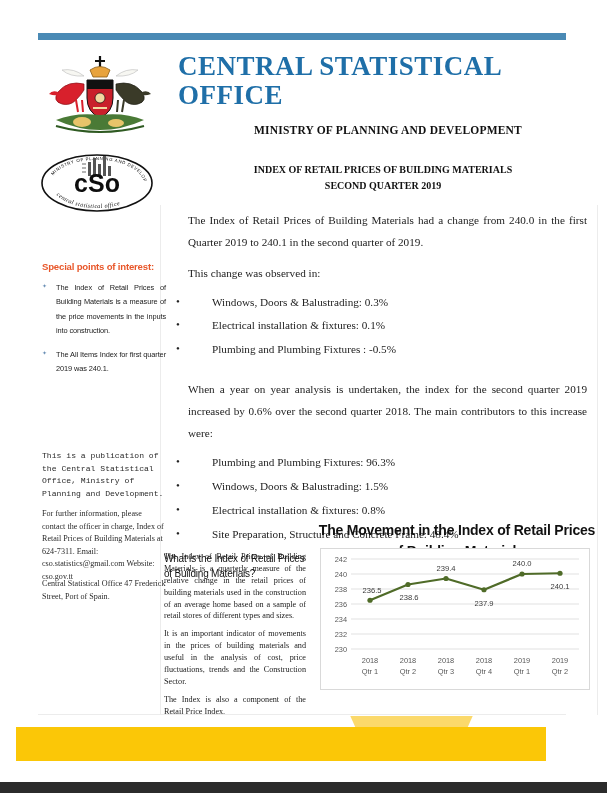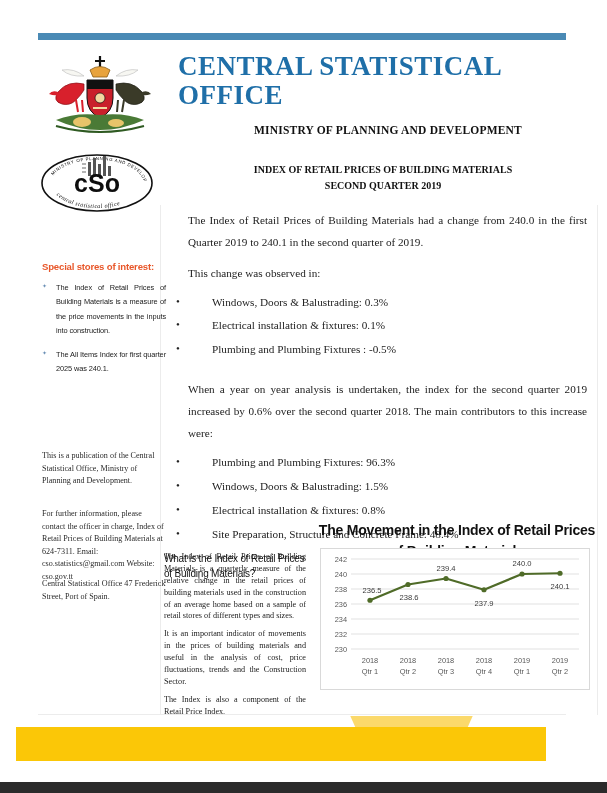--- a/index.html
+++ b/index.html
@@ -51,21 +51,21 @@
     font-family:"Liberation Sans",sans-serif;letter-spacing:-0.2px;}
   .spi-list{position:absolute;left:42px;top:281px;width:124px;
     font-family:"Liberation Sans",sans-serif;font-size:7.4px;color:#1a1a1a;
     line-height:1.95;letter-spacing:-0.1px;}
   .spi-list li{position:relative;list-style:none;padding-left:14px;margin-bottom:9px;text-align:justify;}
   .spi-list li:before{content:"\2726";position:absolute;left:0;top:0;color:#6a8fb5;font-size:6px;}
   .spi-list{padding:0;margin:0;}
 
   .side-block{position:absolute;left:42px;width:124px;
     font-family:"Liberation Serif",serif;font-size:8.1px;color:#2a2a2a;line-height:1.55;}
-  .sb1{top:450px;}
+  .sb1{top:450px;font-family:Liberation Mono, monospace;}
   .sb2{top:508px;}
   .sb3{top:578px;}
 
   
   .mid-head{position:absolute;left:164px;top:551px;width:142px;
     font-family:"Liberation Sans",sans-serif;font-weight:normal;font-size:10px;
     color:#111;line-height:1.5;letter-spacing:-0.2px;}
   .mid-body{position:absolute;left:164px;top:551px;width:142px;
     font-size:8.2px;color:#222;line-height:1.45;text-align:justify;}
   .mid-body p{margin:0 0 6px 0;}
@@ -169,24 +169,24 @@
     <div class="gap"></div>
     <p>When a year on year analysis is undertaken, the index for the second quarter 2019 increased by 0.6% over the second quarter 2018.  The main contributors to this increase were:</p>
     <ul class="blist">
       <li>Plumbing and Plumbing Fixtures: 96.3%</li>
       <li>Windows, Doors &amp; Balustrading: 1.5%</li>
       <li>Electrical installation &amp; fixtures: 0.8%</li>
       <li>Site Preparation, Structure and Concrete Frame: 48.4%</li>
     </ul>
   </div>
 
-  <div class="spi-head">Special stores of interest:</div>
+  <div class="spi-head">Special points of interest:</div>
   <ul class="spi-list">
     <li>The Index of Retail Prices of Building Materials is a measure of   the price movements in the inputs into construction.</li>
-    <li>The All Items Index for first quarter 2025 was 240.1.</li>
+    <li>The All Items Index for first quarter 2019 was 240.1.</li>
   </ul>
 
   <div class="side-block sb1">This is a publication of the Central Statistical Office, Ministry of Planning and Development.</div>
   <div class="side-block sb2">For further information, please contact the officer in charge, Index of Retail Prices of Building Materials at 624-7311. Email: cso.statistics@gmail.com Website: cso.gov.tt</div>
   <div class="side-block sb3">Central Statistical Office 47 Frederick Street, Port of Spain.</div>
 
   <div class="mid-head">What is the Index of Retail Prices of Building Materials?</div>
   <div class="mid-body">
     <p>The Index of Retail Prices of Building Materials is a quarterly measure of the relative change in the retail prices of building materials used in the construction of an average home based on a sample of retail stores of different types and sizes.</p>
     <p> It is an important indicator of movements in the prices of building materials and useful in the analysis of cost, price fluctuations, trends and the Construction Sector.</p>

